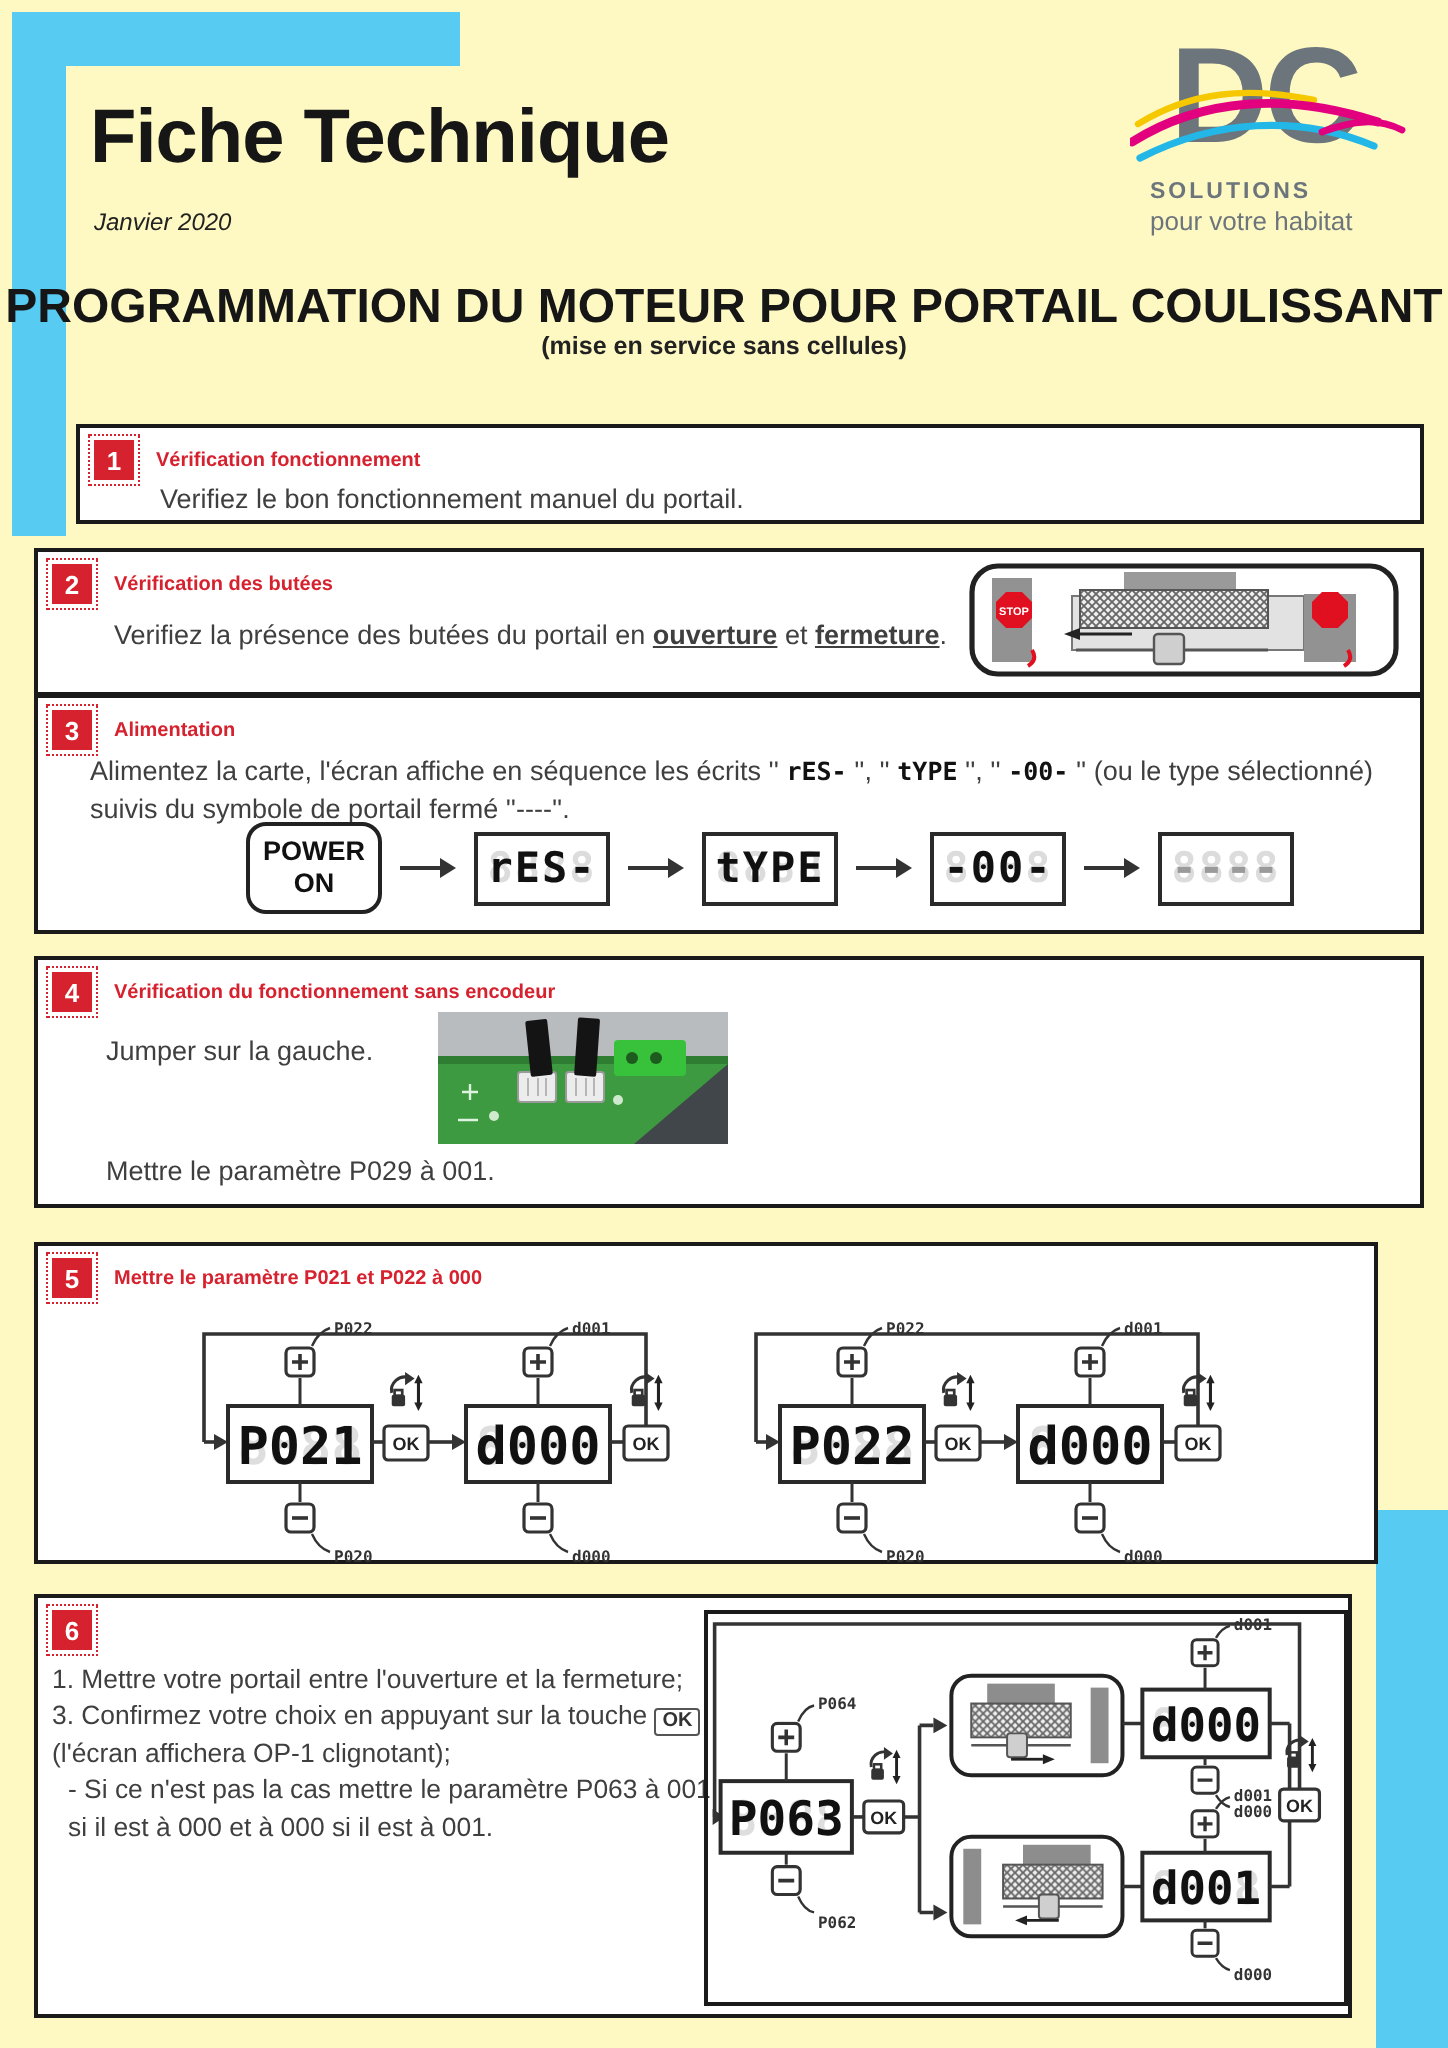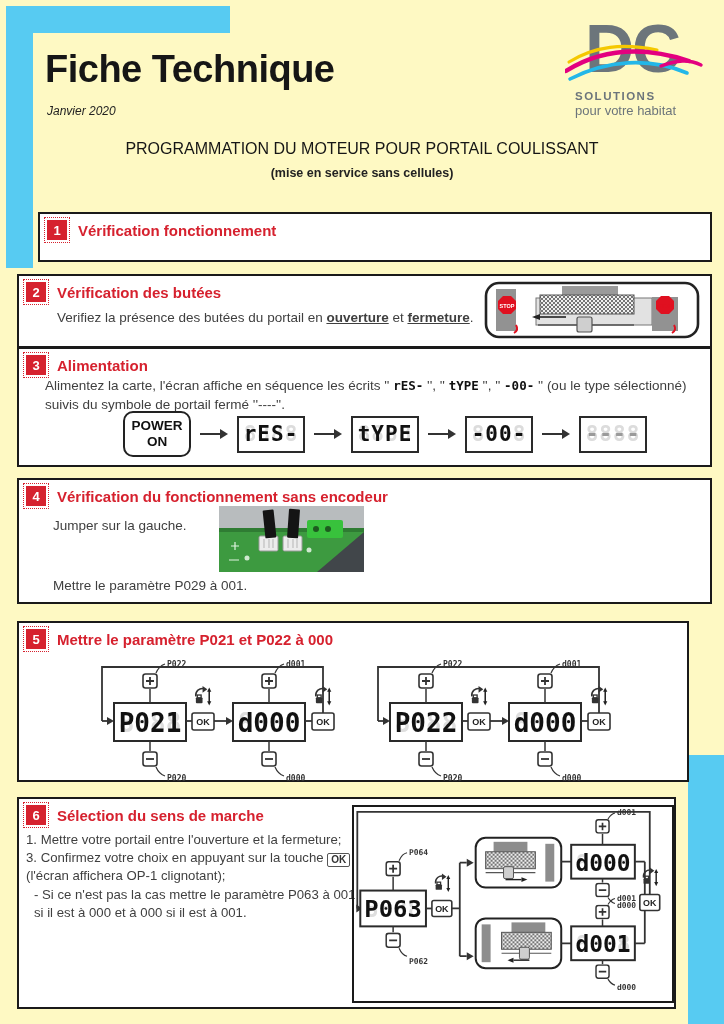--- a/index.html
+++ b/index.html
@@ -10,28 +10,28 @@
   .cyan-left{left:6px;top:6px;width:27px;height:262px;}
   .cyan-right{left:688px;top:755px;width:36px;height:269px;}
 
   .main-title{position:absolute;left:45px;top:48px;font-size:38px;font-weight:800;color:#161616;letter-spacing:-.5px;}
   .date{position:absolute;left:47px;top:104px;font-size:12px;font-style:italic;color:#222;}
   .logo{position:absolute;left:573px;top:14px;width:130px;text-align:left;}
   .logo-dc{position:relative;font-size:68px;font-weight:800;color:#6c757b;line-height:1;letter-spacing:-2px;padding-left:12px;}
   .logo-swoosh{position:absolute;left:-8px;top:18px;}
   .logo-sol{font-size:11.5px;font-weight:bold;color:#6c757b;letter-spacing:1.5px;margin-top:8px;padding-left:2px;}
   .logo-tag{font-size:13px;color:#6c757b;padding-left:2px;margin-top:1px;}
-  .doc-title{position:absolute;left:0;top:140px;width:100%;text-align:center;font-size:16px;font-weight:400;color:#161616;}
+  .doc-title{position:absolute;left:0;top:140px;width:100%;text-align:center;font-size:24px;font-weight:700;color:#161616;}
   .doc-sub{position:absolute;left:0;top:166px;width:100%;text-align:center;font-size:12.5px;font-weight:bold;color:#222;}
 
   .box{position:absolute;border:2px solid #1a1a1a;background:#fff;}
   .sec-head{display:flex;align-items:center;gap:11px;padding:6px 0 0 7px;}
   .badge{width:20px;height:20px;background:#d6212e;color:#fff;font-size:13px;font-weight:bold;
          display:flex;align-items:center;justify-content:center;outline:1px dotted #d6212e;outline-offset:2px;}
-  .sec-title{color:#d6212e;font-weight:bold;font-size:15px;}
+  .sec-title{color:#d6212e;font-weight:bold;font-size:10px;}
   .body-txt{font-size:13.5px;line-height:1.4;color:#3f3f3f;}
   .u{font-weight:bold;text-decoration:underline;}
   .kbd{display:inline-block;border:1.3px solid #555;border-radius:2px;font-size:10px;font-weight:bold;
        line-height:1;padding:1px 3px;vertical-align:-1px;color:#333;}
 
   
   .flow-row{position:absolute;left:104px;top:62px;display:flex;align-items:center;gap:9px;}
   .power-box{width:64px;height:42px;border:2.5px solid #222;border-radius:10px;display:flex;flex-direction:column;
              align-items:center;justify-content:center;font-size:13.5px;font-weight:800;color:#111;line-height:1.15;}
   .disp{position:relative;width:64px;height:33px;border:2px solid #2a2a2a;background:#fff;}
@@ -104,20 +104,21 @@
   </div>
 
   <div class="doc-title">PROGRAMMATION DU MOTEUR POUR PORTAIL COULISSANT</div>
   <div class="doc-sub">(mise en service sans cellules)</div>
 
   <div class="box" style="left:38px;top:212px;width:670px;height:46px;">
     <div class="sec-head">
       <div class="badge">1</div>
       <div class="sec-title">Vérification fonctionnement</div>
     </div>
+    <div class="body-txt" style="padding:1px 0 0 40px;">Verifiez le bon fonctionnement manuel du portail.</div>
   </div>
 
   <div class="box" style="left:17px;top:274px;width:691px;height:70px;">
     <div class="sec-head">
       <div class="badge">2</div>
       <div class="sec-title">Vérification des butées</div>
     </div>
     <div class="body-txt" style="position:absolute;left:38px;top:33px;width:425px;"><span>Verifiez la présence des butées du portail en </span><span class="u">ouverture</span><span> et </span><span class="u">fermeture</span><span>.</span></div>
     <svg style="position:absolute;right:8px;top:5px;" width="218" height="58" viewBox="0 0 218 58">
       <rect x="2" y="2" width="212" height="54" rx="13" fill="#fff" stroke="#222" stroke-width="2.6"></rect>
@@ -291,21 +292,20 @@
         <rect x="222" y="54" width="22" height="17" rx="2" fill="#fff" stroke="#333" stroke-width="1.6"></rect>
         <text x="233" y="66" text-anchor="middle" class="ok-label">OK</text>
         <use href="#sym-key" x="223" y="26" width="21" height="21"></use>
       </svg>
     </div>
   </div>
 
   <div class="box" style="left:17px;top:797px;width:655px;height:208px;">
     <div class="sec-head">
       <div class="badge">6</div>
-      <div class="sec-title">Sélection du sens de marche</div>
     </div>
     <div class="s6-text">
       <div>1. Mettre votre portail entre l'ouverture et la fermeture;</div>
       <div><span>3. Confirmez votre choix en appuyant sur la touche </span><span class="kbd">OK</span><span> (l'écran affichera OP-1 clignotant);</span></div>
       <div style="padding-left:8px;">- Si ce n'est pas la cas mettre le paramètre P063 à 001 si il est à 000 et à 000 si il est à 001.</div>
     </div>
     <div class="s6-inner">
       <svg width="314" height="190" viewBox="0 0 315 191">
         <polyline points="297,88 297,5 3,5 3,102" fill="none" stroke="#333" stroke-width="1.8"></polyline>
         <polygon points="2,98 8,102 2,106" fill="#333"></polygon>

